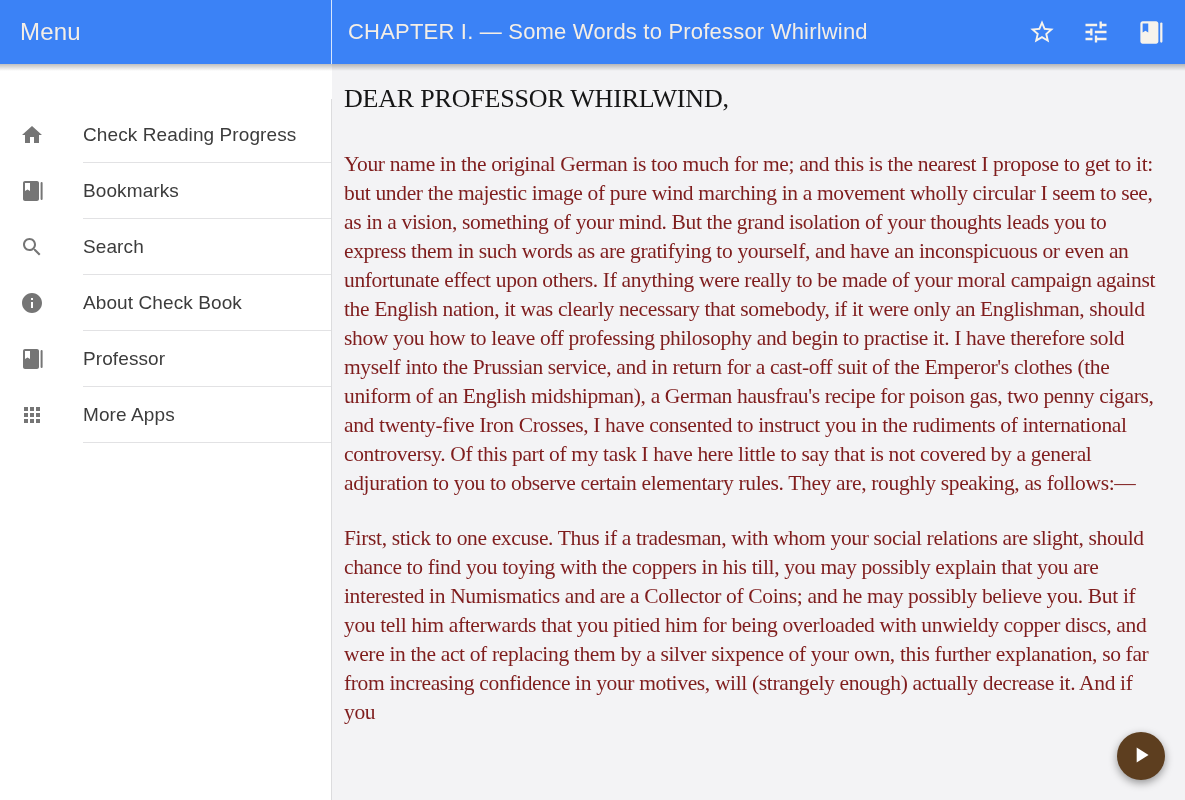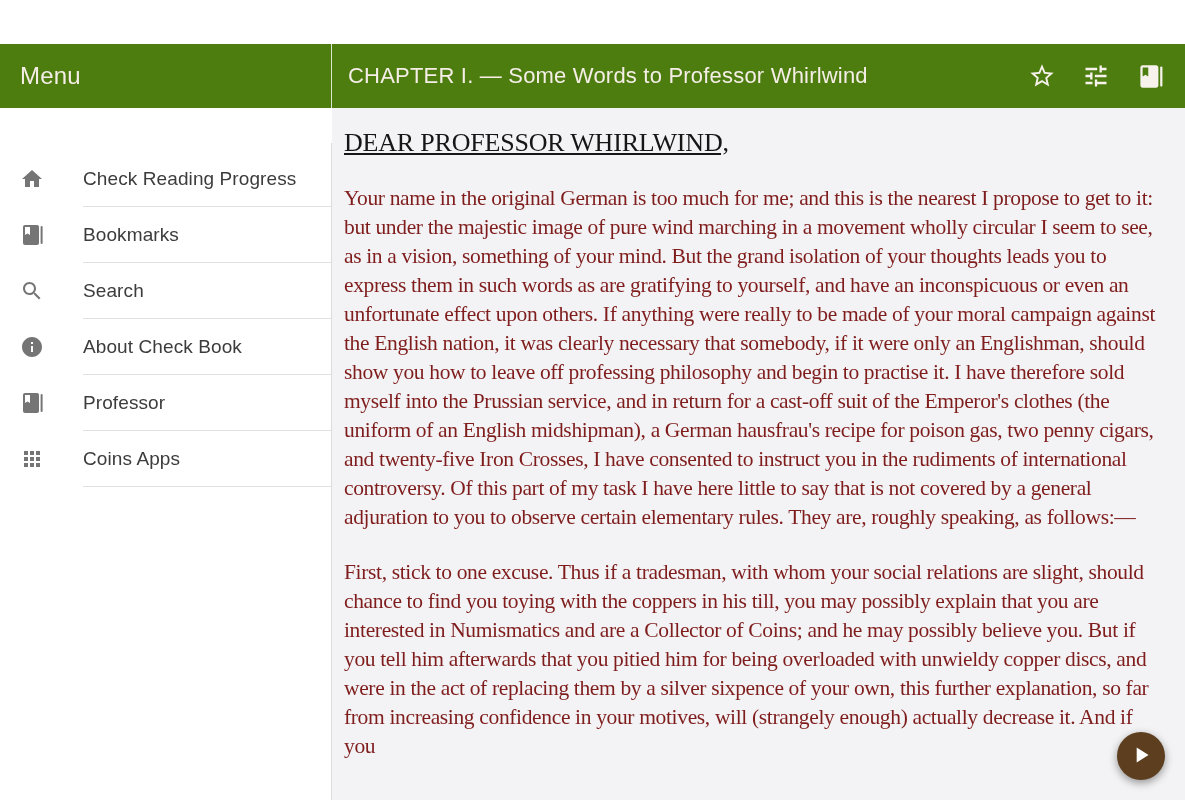--- a/index.html
+++ b/index.html
@@ -7,21 +7,21 @@
   body {
     width: 1185px; height: 800px; overflow: hidden;
     font-family: "Liberation Sans", sans-serif;
     background: #FFFFFF;
   }
   .app { width: 1185px; height: 800px; position: relative; display: flex; flex-direction: column; }
 
   
   .topbar {
     height: 64px; flex: 0 0 64px; display: flex;
-    background: #4d7c0f; color: #F4EEE6; position: relative; z-index: 3; margin-top: 44px;
+    background: #3b82f6; color: #F4EEE6; position: relative; z-index: 3;
   }
   .topbar-left {
     width: 332px; flex: 0 0 332px; display: flex; align-items: center;
     padding-left: 20px; border-right: 1px solid rgba(255,255,255,0.8);
   }
   .menu-title { font-size: 24px; letter-spacing: 0.2px; }
   .topbar-right { flex: 1; display: flex; align-items: center; padding: 0 20px 0 16px; min-width: 0; }
   .chapter-title {
     font-size: 22px; white-space: nowrap; overflow: hidden;
     flex: 1; letter-spacing: 0.2px;
@@ -58,21 +58,21 @@
   .nav-icon svg { display: block; }
   .nav-label { margin-left: 39px; font-size: 19px; color: #3C3C3C; letter-spacing: 0.1px; }
 
   
   .content {
     flex: 1; background: #F3F3F5; padding: 20px 18px 0 12px;
     overflow: hidden; position: relative;
   }
   .salutation {
     font-family: "Liberation Serif", serif; font-weight: normal;
-    font-size: 26px; color: #161616; margin: 0 0 26px 0; letter-spacing: -0.2px; text-decoration: underline;
+    font-size: 26px; color: #161616; margin: 0 0 36px 0; letter-spacing: -0.2px;
   }
   .content p {
     font-family: "Liberation Serif", serif;
     font-size: 21.5px; line-height: 29px; letter-spacing: -0.35px;
     color: #7f1d1d; margin: 0 0 26px 0;
   }
 
   
   .fab {
     position: absolute; left: 1117px; top: 732px; width: 48px; height: 48px;
@@ -171,21 +171,21 @@
         </span>
         <span class="nav-label">Professor</span>
       </div>
 
       <div class="nav-item">
         <span class="nav-icon">
           <svg width="24" height="24" viewBox="0 0 24 24" fill="#757575">
             <path d="M4 8h4V4H4v4zm6 0h4V4h-4v4zm6-4v4h4V4h-4zM4 14h4v-4H4v4zm6 0h4v-4h-4v4zm6 0h4v-4h-4v4zM4 20h4v-4H4v4zm6 0h4v-4h-4v4zm6 0h4v-4h-4v4z"></path>
           </svg>
         </span>
-        <span class="nav-label">Coins Apps</span>
+        <span class="nav-label">More Apps</span>
       </div>
 
     </aside>
 
     <main class="content">
       <h1 class="salutation">DEAR PROFESSOR WHIRLWIND,</h1>
       <p>Your name in the original German is too much for me; and this is the nearest I propose to get to it: but under the majestic image of pure wind marching in a movement wholly circular I seem to see, as in a vision, something of your mind. But the grand isolation of your thoughts leads you to express them in such words as are gratifying to yourself, and have an inconspicuous or even an unfortunate effect upon others. If anything were really to be made of your moral campaign against the English nation, it was clearly necessary that somebody, if it were only an Englishman, should show you how to leave off professing philosophy and begin to practise it. I have therefore sold myself into the Prussian service, and in return for a cast-off suit of the Emperor's clothes (the uniform of an English midshipman), a German hausfrau's recipe for poison gas, two penny cigars, and twenty-five Iron Crosses, I have consented to instruct you in the rudiments of international controversy. Of this part of my task I have here little to say that is not covered by a general adjuration to you to observe certain elementary rules. They are, roughly speaking, as follows:—</p>
       <p>First, stick to one excuse. Thus if a tradesman, with whom your social relations are slight, should chance to find you toying with the coppers in his till, you may possibly explain that you are interested in Numismatics and are a Collector of Coins; and he may possibly believe you. But if you tell him afterwards that you pitied him for being overloaded with unwieldy copper discs, and were in the act of replacing them by a silver sixpence of your own, this further explanation, so far from increasing confidence in your motives, will (strangely enough) actually decrease it. And if you</p>
     </main>
   </div>

